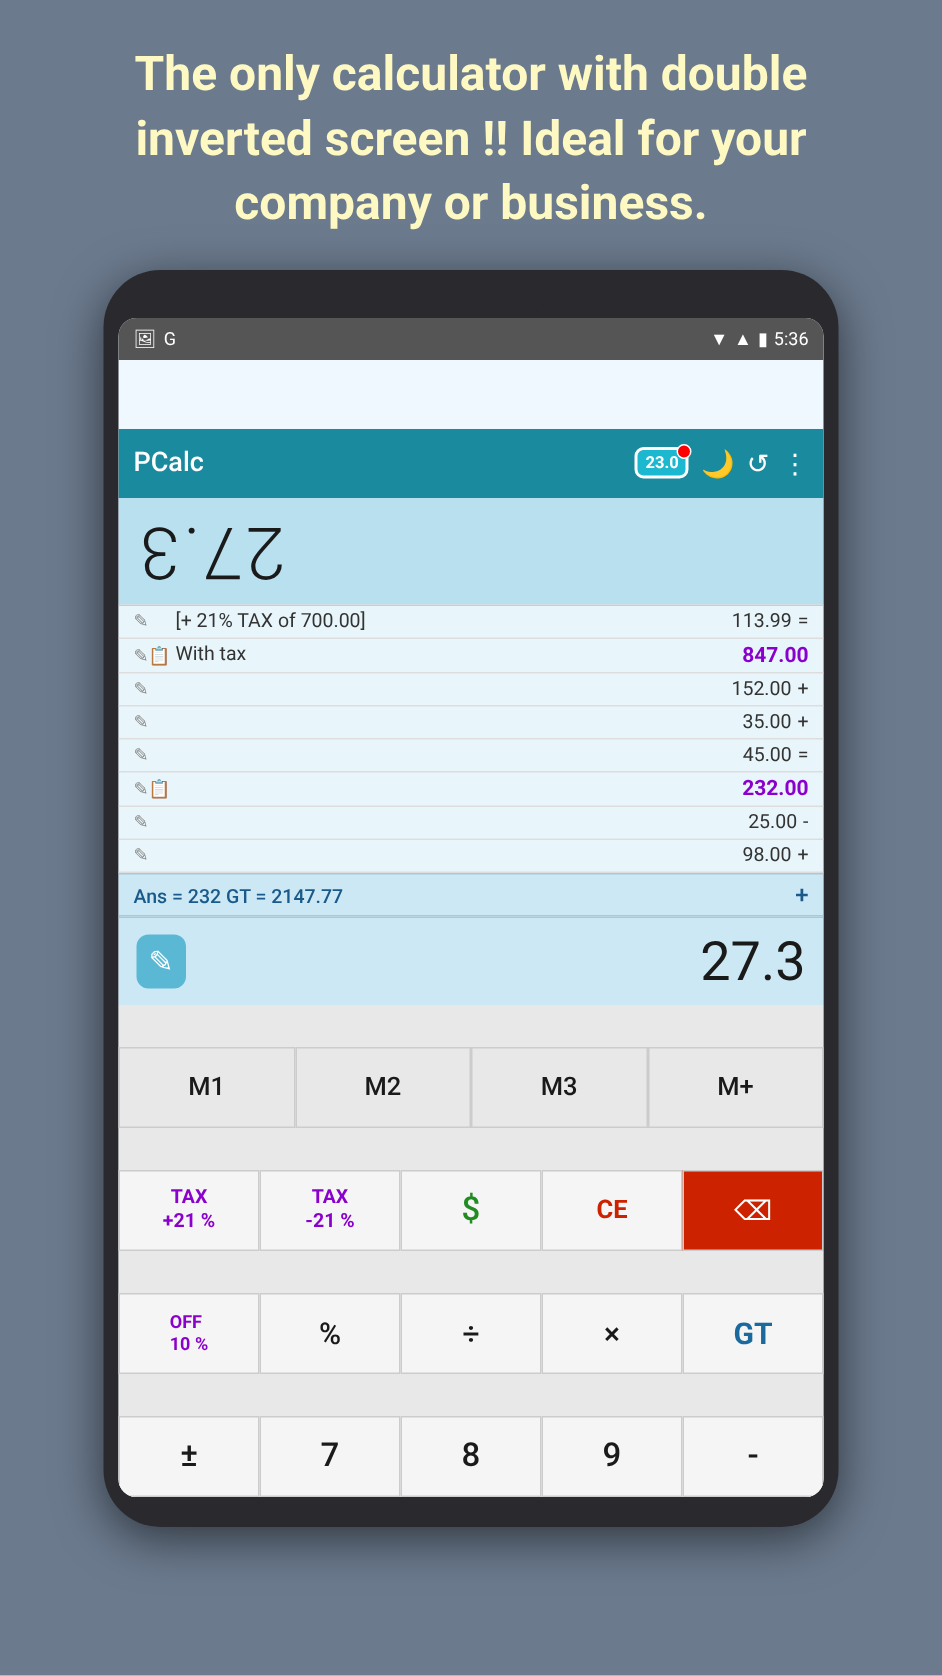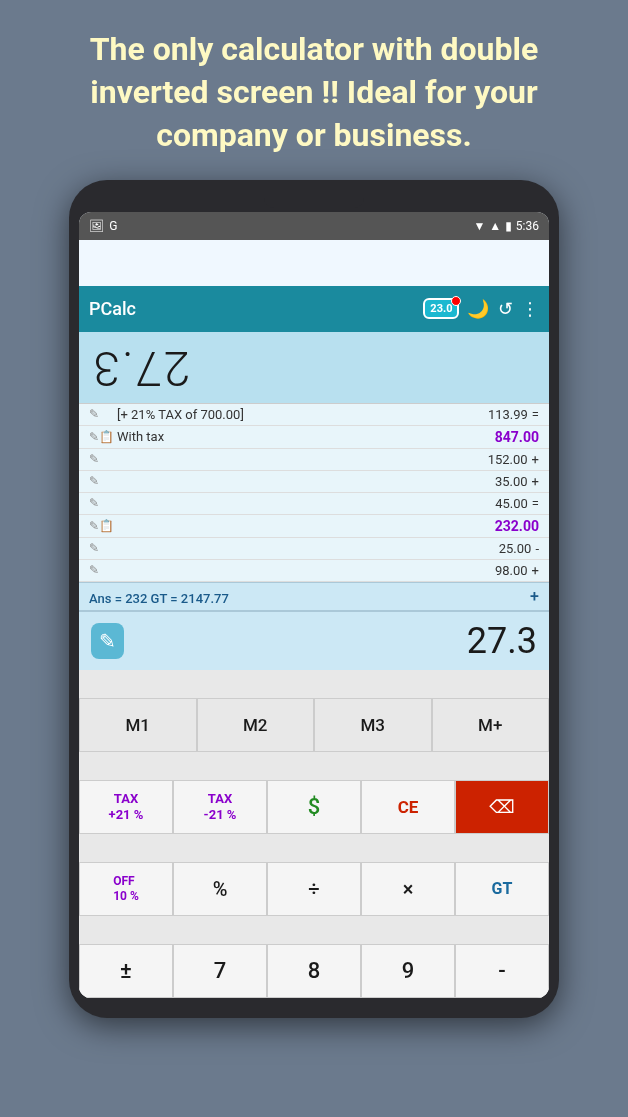--- a/index.html
+++ b/index.html
@@ -218,21 +218,21 @@
     .key.gray-light { background: #e8e8e8; }
     .key.tax-plus { color: #8a00cc; font-size: 13px; font-weight: bold; line-height: 1.2; text-align: center; }
     .key.tax-minus { color: #8a00cc; font-size: 13px; font-weight: bold; line-height: 1.2; text-align: center; }
     .key.dollar { color: #228b22; font-size: 22px; }
     .key.ce-key { color: #cc2200; font-size: 17px; font-weight: bold; }
     .key.backspace-key { background: #cc2200; color: white; font-size: 18px; }
     .key.off-key { color: #8a00cc; font-size: 12px; font-weight: bold; line-height: 1.2; text-align: left; }
     .key.percent-key { color: #1a1a1a; font-size: 20px; }
     .key.divide-key { color: #1a1a1a; font-size: 20px; }
     .key.multiply-key { color: #1a1a1a; font-size: 20px; }
-    .key.gt-key { color: #1a6a9e; font-size: 16px; font-weight: bold; }
+    .key.gt-key { color: #1a6a9e; font-size: 20px; font-weight: bold; }
     .key.num { font-size: 22px; color: #1a1a1a; }
     .key.op { font-size: 22px; color: #1a1a1a; }
     
     .phone-notch {
       display: flex;
       justify-content: center;
       padding-bottom: 4px;
     }
     .notch {
       width: 100px;

